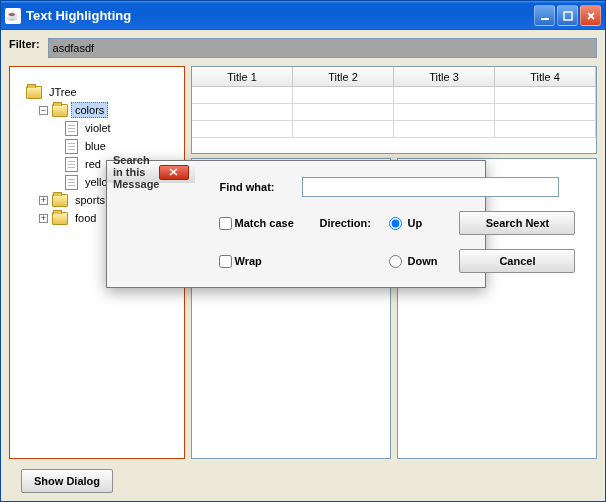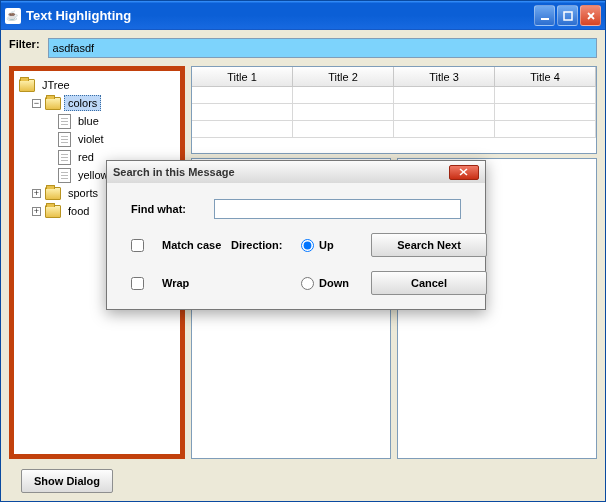--- a/index.html
+++ b/index.html
@@ -61,28 +61,28 @@
     position: relative;
   }
   .filter-row { display: flex; align-items: flex-start; gap: 8px; margin-bottom: 2px;}
   .filter-row label { font-weight: bold; }
   .filter-input {
     flex: 1;
     height: 20px;
     border: 1px solid #7f9db9;
     padding: 2px 4px;
     font: inherit;
-    background: #7dd3fc;
+    background: #a3a3a3;
   }
   .main-row { flex: 1; display: flex; gap: 6px; overflow: hidden;}
   .tree-panel {
     width: 176px;
     background: white;
-    border: 5px solid #c2410c;
-    padding: 5px;
+    border: 1px solid #c2410c;
+    padding: 16px;
     overflow: auto;
   }
   .right-panel { flex: 1; display: flex; flex-direction: column; gap: 4px; overflow:hidden;}
   .table-area {
     height: 88px;
     background: white;
     border: 1px solid #7f9db9;
     display: flex;
     flex-direction: column;
   }
@@ -134,21 +134,21 @@
   .node-label { padding:1px 3px; border:1px dotted transparent;}
   .node-label.selected { background:#bed8f7; border:1px dotted #3a6ea5;}
   
   .dialog {
     position: absolute;
     left: 105px; top: 130px;
     width: 380px;
     background: #f5f5f5;
     border: 1px solid #777;
     box-shadow: 0 4px 14px rgba(0,0,0,0.35);
-    display: flex; flex-direction: column;
+    display: flex; flex-direction: row;
   }
   .dialog-titlebar {
     height: 22px;
     background: linear-gradient(to bottom, #fbfbfb, #dadada);
     display:flex; align-items:center;
     padding: 0 6px;
     font-weight: bold;
     color: #333;
   }
   .dialog-titlebar .dtitle{flex:1;}
@@ -165,21 +165,21 @@
   .row1 label{ font-weight:bold; width:75px;}
   .find-input{
     flex:1; height:20px; border:1px solid #7f9db9; background:white; padding:2px 4px; font:inherit;
   }
   .grid {
     display:grid;
     grid-template-columns: 100px 70px 70px 100px;
     row-gap: 14px;
     align-items:center;
   }
-  .chk { display:flex; align-items:center; gap:18px; font-weight:bold;}
+  .chk { display:flex; align-items:center; gap:2px; font-weight:bold;}
   .chk input { width:13px; height:13px; margin:0;}
   .dirlabel{font-weight:bold;}
   .radio { display:flex; align-items:center; gap:5px; font-weight:bold;}
   .radio input{margin:0;}
   .swing-button.small{ padding:3px 0; width:116px;}
 </style>
 </head>
 <body>
 
 <div class="window">
@@ -223,28 +223,28 @@
           <span class="spacer"></span>
           <span class="toggle">−</span>
           <span class="folder-icon"></span>
           <span class="node-label selected">colors</span>
         </div>
         <div class="node">
           <span class="spacer"></span>
             <span class="spacer"></span>
             <span class="leaf-spacer"></span>
           <span class="file-icon"></span>
-          <span class="node-label">blue</span>
+          <span class="node-label">violet</span>
         </div>
         <div class="node">
           <span class="spacer"></span>
             <span class="spacer"></span>
             <span class="leaf-spacer"></span>
           <span class="file-icon"></span>
-          <span class="node-label">violet</span>
+          <span class="node-label">blue</span>
         </div>
         <div class="node">
           <span class="spacer"></span>
             <span class="spacer"></span>
             <span class="leaf-spacer"></span>
           <span class="file-icon"></span>
           <span class="node-label">red</span>
         </div>
         <div class="node">
           <span class="spacer"></span>

